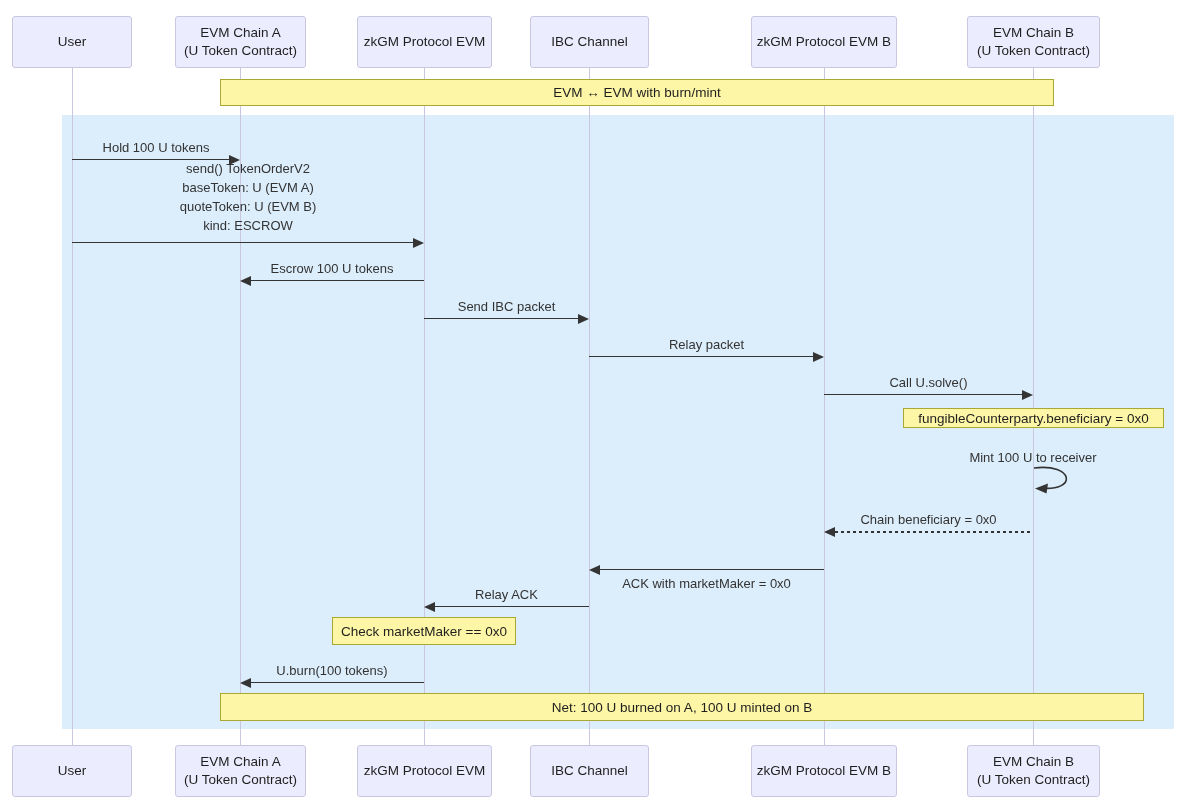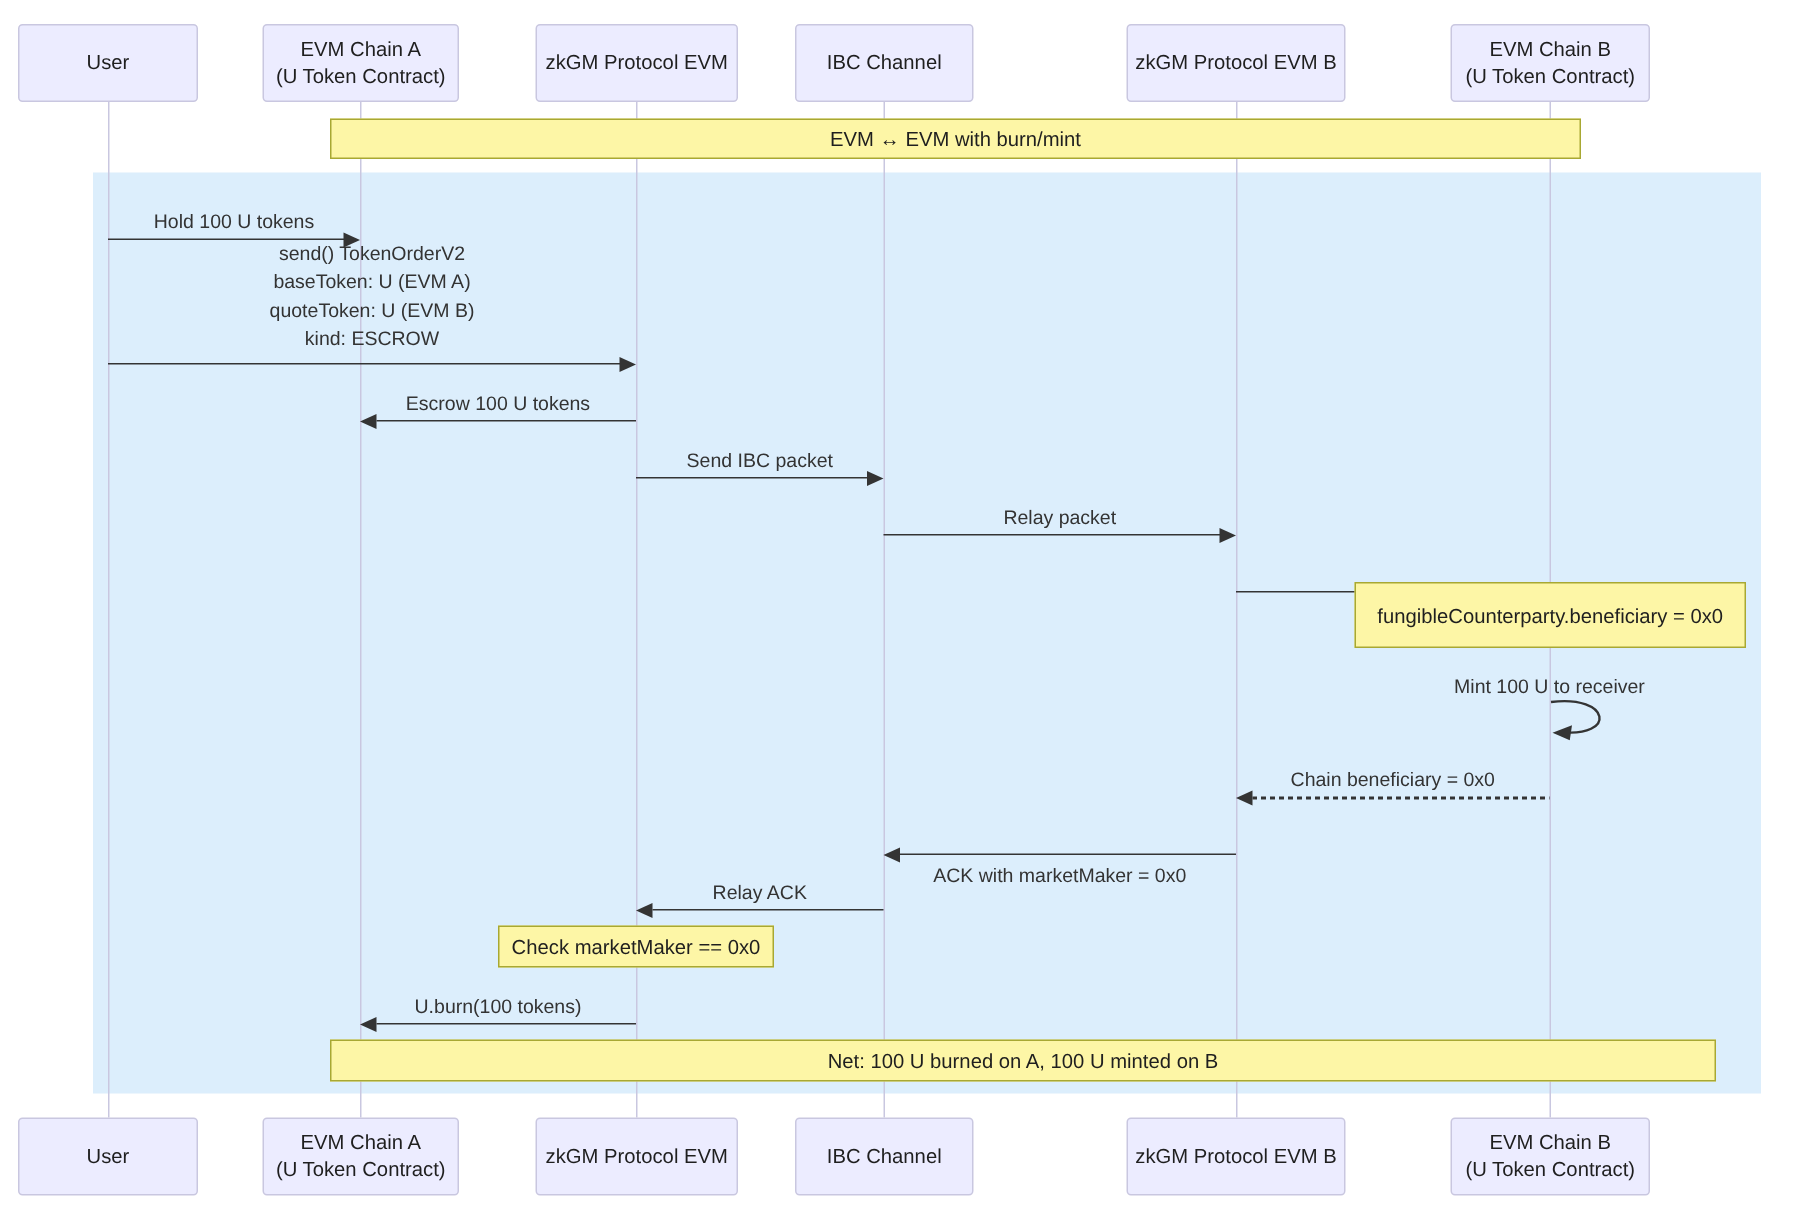--- a/index.html
+++ b/index.html
@@ -62,24 +62,25 @@
   <div class="ar l" style="left:240px;top:276px"></div>
 
   <div class="mtext" style="left:424px;top:298px;width:165px">Send IBC packet</div>
   <div class="ln" style="left:424px;top:318px;width:155px"></div>
   <div class="ar r" style="left:578px;top:314px"></div>
 
   <div class="mtext" style="left:589px;top:336px;width:235px">Relay packet</div>
   <div class="ln" style="left:589px;top:356px;width:225px"></div>
   <div class="ar r" style="left:813px;top:352px"></div>
 
+  <div class="mtext" style="left:824px;top:374px;width:209px">Call U.solve()</div>
   <div class="ln" style="left:824px;top:394px;width:199px"></div>
   <div class="ar r" style="left:1022px;top:390px"></div>
 
-  <div class="note" style="left:903px;top:388px;width:261px;height:44px">fungibleCounterparty.beneficiary = 0x0</div>
+  <div class="note" style="left:903px;top:408px;width:261px;height:20px">fungibleCounterparty.beneficiary = 0x0</div>
 
   <div class="mtext" style="left:933px;top:449px;width:200px">Mint 100 U to receiver</div>
   <svg style="position:absolute;left:1028px;top:462px" width="64" height="36" viewBox="0 0 64 36">
     <path d="M6,6 C46,1 50,30 12,26" fill="none" stroke="#343434" stroke-width="1.6"></path>
     <polygon points="7,26.5 20,21.5 18.5,31.5" fill="#343434"></polygon>
   </svg>
 
   <div class="mtext" style="left:824px;top:511px;width:209px">Chain beneficiary = 0x0</div>
   <div class="lnd" style="left:835px;top:531px;width:198px"></div>
   <div class="ar l" style="left:824px;top:527px"></div>

